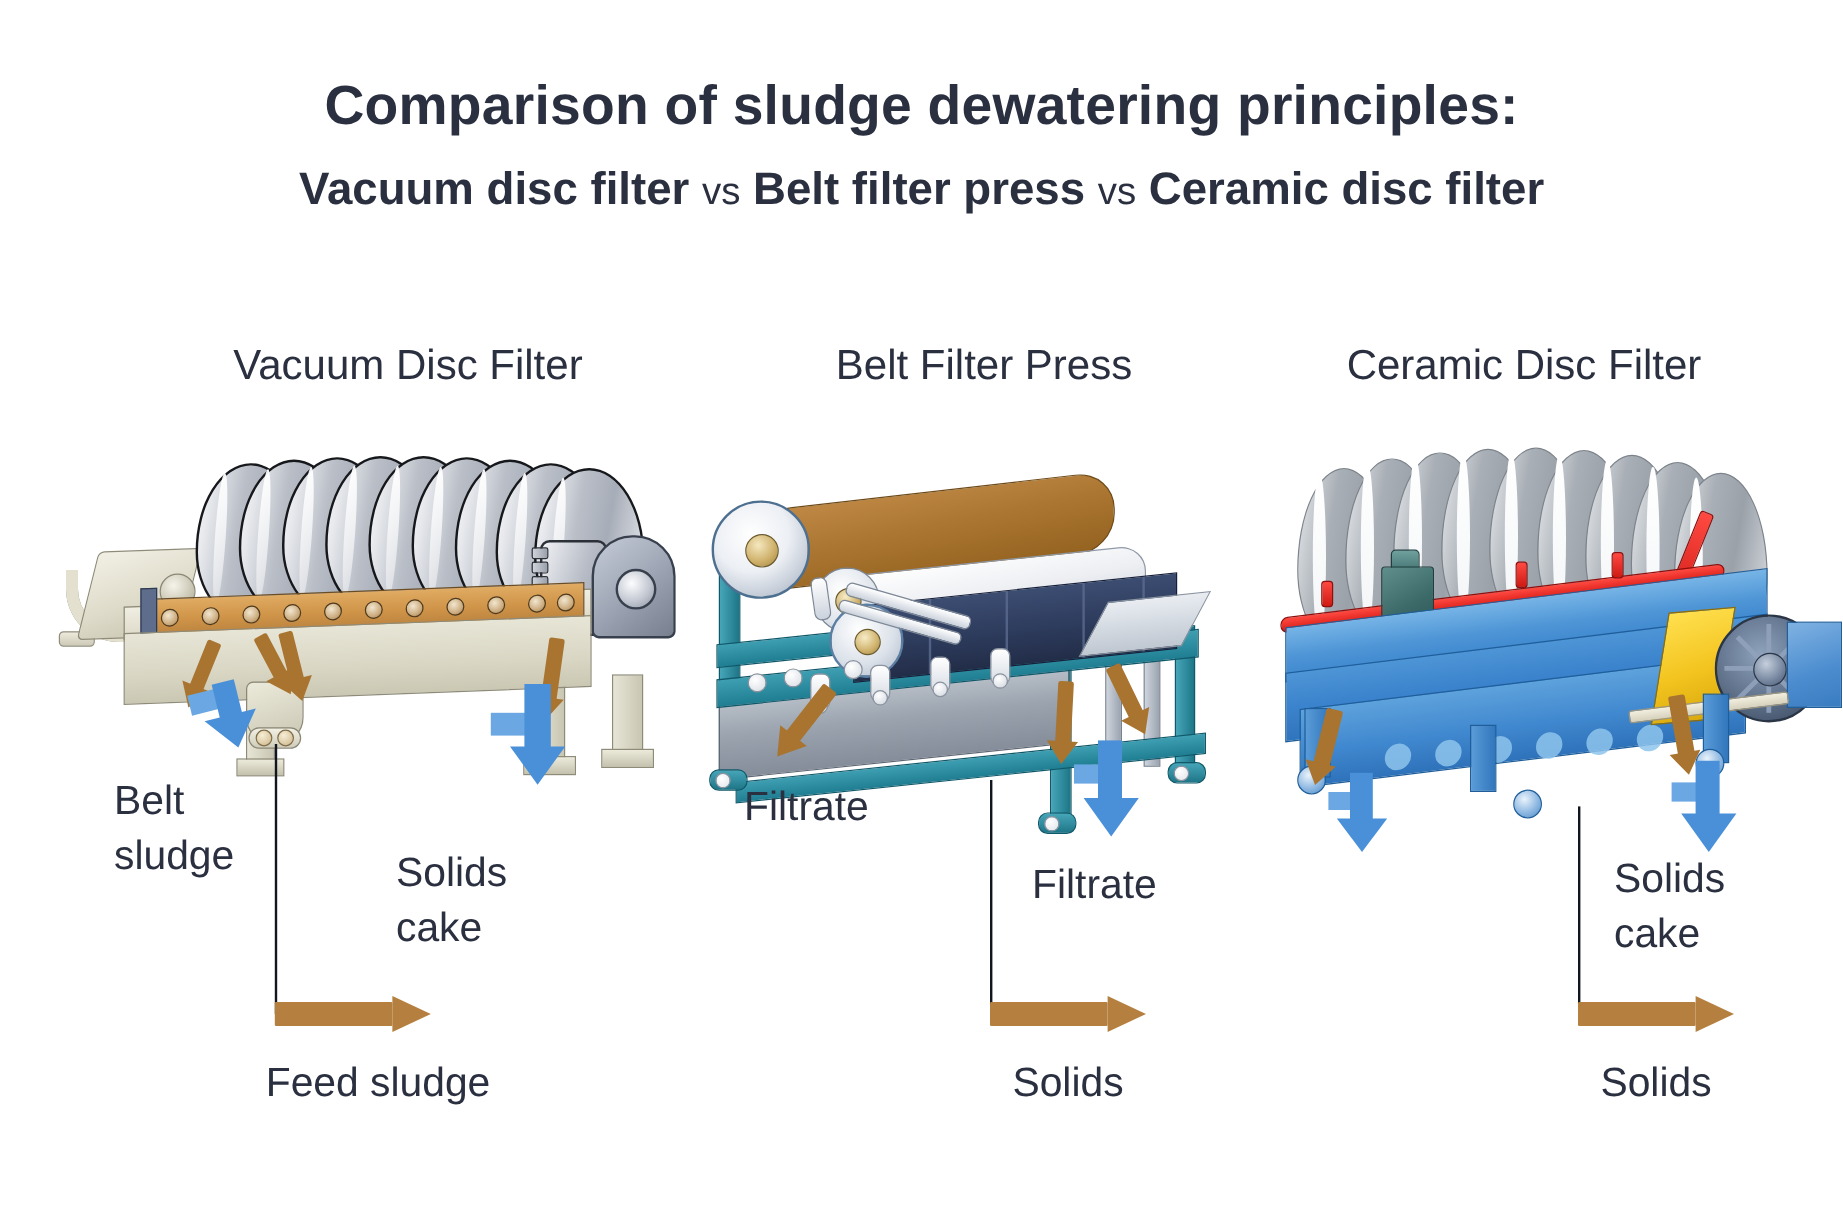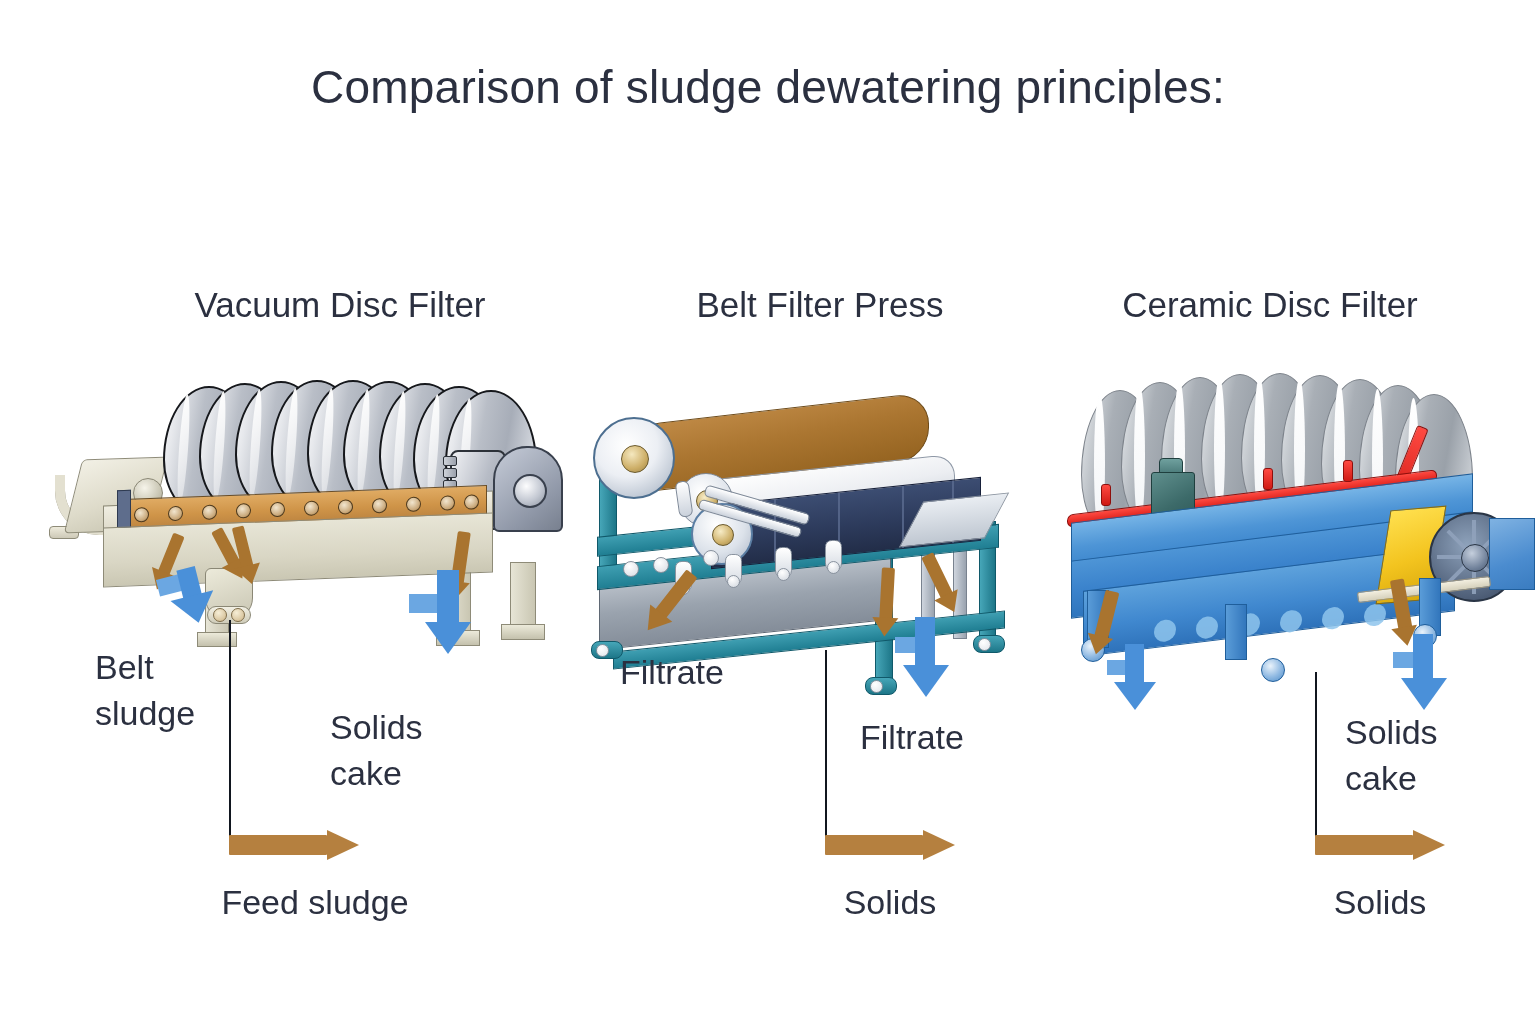--- a/index.html
+++ b/index.html
@@ -10,21 +10,21 @@
     color:#2b3040;
     overflow:hidden;
     position:relative;
   }
   .stage{position:absolute;inset:0;}
 
   
   .title-line1{
     position:absolute;left:0;top:62px;width:1536px;
     text-align:center;
-    font-size:46px;font-weight:400;letter-spacing:.2px;
+    font-size:46px;font-weight:700;letter-spacing:.2px;
     color:#2b3040;line-height:1.1;
   }
   .title-line2{
     position:absolute;left:0;top:138px;width:1536px;
     text-align:center;
     font-size:38px;line-height:1.1;color:#2b3040;
   }
   .title-line2 .b{font-weight:700;}
   .title-line2 .vs{font-weight:400;font-size:32px;}
 
@@ -366,20 +366,27 @@
     position:absolute;background:linear-gradient(180deg,#f3efe0,#d5d0bb);
     border:1.3px solid #9b9582;border-radius:3px;
   }
 </style>
 </head>
 <body>
 
 <div class="stage">
 
   <div class="title-line1">Comparison of sludge dewatering principles:</div>
+  <div class="title-line2">
+    <span class="b">Vacuum disc filter</span>
+    <span class="vs">vs</span>
+    <span class="b">Belt filter press</span>
+    <span class="vs">vs</span>
+    <span class="b">Ceramic disc filter</span>
+  </div>
 
   <div class="col-head" id="head-1">Vacuum Disc Filter</div>
   <div class="col-head" id="head-2">Belt Filter Press</div>
   <div class="col-head" id="head-3">Ceramic Disc Filter</div>
 
   <div class="machine" id="m1">
 
     <div class="leg" style="left:150px;top:196px;width:22px;height:62px;"></div>
     <div class="legfoot" style="left:142px;top:252px;width:38px;height:13px;"></div>
     <div class="leg" style="left:390px;top:190px;width:24px;height:66px;"></div>

